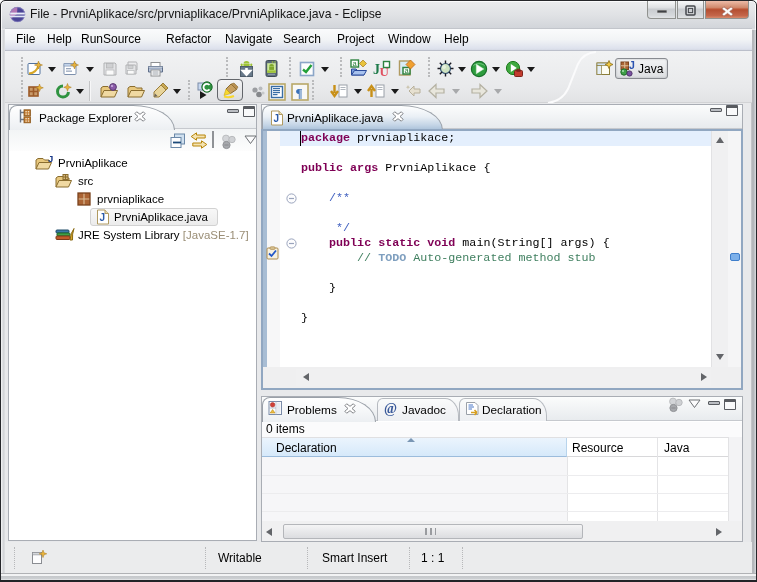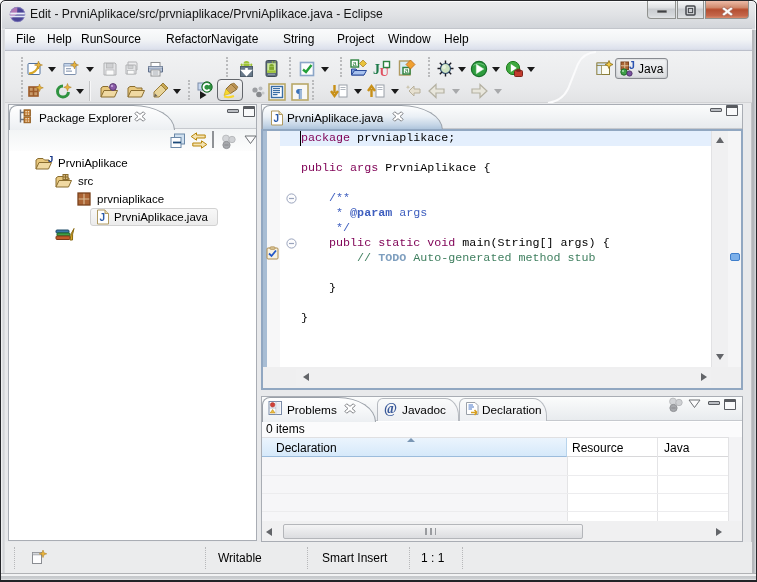--- a/index.html
+++ b/index.html
@@ -24,21 +24,21 @@
 .tdrop { position:absolute; width:0; height:0; border-left:4.5px solid transparent; border-right:4.5px solid transparent; border-top:5px solid #1a1a1a; }
 
 .panel { position:absolute; background:#fff; border:1px solid #a9adb4; }
 .tab-sel { position:absolute; background:linear-gradient(#ffffff 35%,#ccd9e8);
   border:1px solid #9aa0a8; border-bottom:none; border-radius:7px 22px 0 0 / 7px 24px 0 0; }
 .tab-unsel { position:absolute; border:1px solid #b6bac0; border-bottom:none;
   border-radius:6px 14px 0 0 / 6px 18px 0 0; background:linear-gradient(#fafbfb,#edeff2); }
 .tab-label { position:absolute; font-size:11.8px; color:#000; }
 
 .cl { position:absolute; left:301px; font-family:"Liberation Mono",monospace; font-size:11.7px; line-height:15px; white-space:pre; color:#000; }
-.kw { color:#7f0055; font-weight:normal; }
+.kw { color:#7f0055; font-weight:bold; }
 .jd { color:#3f5fbf; }
 .cm { color:#3f7f5f; }
 .todo { color:#7f9fbf; font-weight:bold; }
 
 .trow { position:absolute; font-size:11.5px; color:#000; white-space:nowrap; }
 .dotsep { position:absolute; width:1px; border-left:1px dotted #b7b8ba; }
 </style>
 </head>
 <body>
 <div id="win">
@@ -47,41 +47,41 @@
   <div class="abs" style="left:1px;top:30px;width:4px;height:545px;background:linear-gradient(90deg,#f4f5f6,#d2d4d7 60%,#dfe1e3)"></div>
   <div class="abs" style="left:751px;top:30px;width:5px;height:545px;background:linear-gradient(90deg,#c8cacd,#aeb1b5 40%,#d8dadd)"></div>
 
   <svg class="abs" style="left:9px;top:6px" width="17" height="17" viewBox="0 0 17 17">
     <circle cx="8.5" cy="8.5" r="7.6" fill="#4a4496"></circle>
     <path d="M8.5 1 A7.6 7.6 0 0 0 2.0 12.6 L 8 8 Z" fill="#cd85bd" opacity=".8"></path>
     <circle cx="8.5" cy="8.5" r="7.2" fill="none" stroke="#8d87c2" stroke-width="1.2" opacity=".55"></circle>
     <rect x="1.2" y="6.6" width="14.6" height="1.9" fill="#e9edf9"></rect>
     <rect x="1" y="9.6" width="15" height="1.7" fill="#dfe6f6"></rect>
   </svg>
-  <div class="abs" style="left:30px;top:7px;font-size:12.2px;color:#151515">Edit - PrvniAplikace/src/prvniaplikace/PrvniAplikace.java - Eclipse</div>
+  <div class="abs" style="left:30px;top:7px;font-size:12.2px;color:#151515">File - PrvniAplikace/src/prvniaplikace/PrvniAplikace.java - Eclipse</div>
   <div class="abs winbtn" style="left:647px;width:29px;border-radius:0 0 0 4px"></div>
   <div class="abs winbtn" style="left:677px;width:27px"></div>
   <div class="abs winbtn" style="left:705px;width:44px;border-radius:0 0 4px 0;background:linear-gradient(#edbBa7, #d08a6e 38%, #c25838 48%, #b44f32 52%, #c4664a 86%, #d88a6c)"></div>
   <div class="abs" style="left:657px;top:10px;width:10px;height:3px;background:#3f4145;border:0.5px solid #777;border-radius:1px"></div>
   <svg class="abs" style="left:685px;top:5px" width="11" height="11" viewBox="0 0 11 11">
     <rect x="1" y="1" width="9" height="9" rx="1" fill="none" stroke="#45484d" stroke-width="1.5"></rect>
     <rect x="3.4" y="3.4" width="4.2" height="4.2" fill="none" stroke="#45484d" stroke-width="1"></rect>
   </svg>
   <svg class="abs" style="left:721px;top:6px" width="13" height="11" viewBox="0 0 13 11">
     <path d="M2.9 0.8 L6.5 3.6 L10.1 0.8 L12.2 2.9 L8.7 5.5 L12.2 8.1 L10.1 10.2 L6.5 7.4 L2.9 10.2 L0.8 8.1 L4.3 5.5 L0.8 2.9 Z" fill="#fcfcfc" stroke="#a06050" stroke-width=".8"></path>
   </svg>
 
   <div class="abs" style="left:5px;top:28px;width:747px;height:23px;background:linear-gradient(#fafbfc,#f2f4f6 50%,#dee2ed 92%,#d6dae5);border-top:1px solid #c2c5cb;border-bottom:1px solid #bbbfca"></div>
   <div class="mi" style="left:16px">File</div>
   <div class="mi" style="left:47px">Help</div>
   <div class="mi" style="left:81px">Run</div>
   <div class="mi" style="left:103px">Source</div>
   <div class="mi" style="left:166px">Refactor</div>
-  <div class="mi" style="left:211px">Navigate</div>
-  <div class="mi" style="left:283px">String</div>
+  <div class="mi" style="left:225px">Navigate</div>
+  <div class="mi" style="left:283px">Search</div>
   <div class="mi" style="left:337px">Project</div>
   <div class="mi" style="left:388px">Window</div>
   <div class="mi" style="left:444px">Help</div>
 
   <div class="abs" style="left:5px;top:51px;width:747px;height:52px;background:linear-gradient(#f1f2f3,#e9eaec 70%,#e2e3e5);border-bottom:1px solid #d2d3d5"></div>
   <svg class="abs" style="left:540px;top:51px" width="212" height="52" viewBox="0 0 212 52">
     <path d="M8 52 Q22 50 28 38 L 38 13 Q 43 2 56 1" fill="none" stroke="#fbfbfc" stroke-width="2"></path>
   </svg>
 
   <div class="thandle" style="left:21px;top:57px;height:20px"></div>
@@ -378,20 +378,21 @@
     <path d="M9 1 L9 4.5 H12.5" fill="#e8ddb8" stroke="#b09a60"></path>
     <text x="3.5" y="12" font-family="Liberation Sans" font-size="10" font-weight="bold" fill="#2a5aa8">J</text>
   </svg>
   <div class="trow" style="left:114px;top:211px">PrvniAplikace.java</div>
   <svg class="abs" style="left:55px;top:227px" width="20" height="16" viewBox="0 0 20 16">
     <rect x="1" y="3" width="13" height="3" rx="1" fill="#3a7aa8" stroke="#1e4a66"></rect>
     <rect x="2" y="6" width="13" height="3" rx="1" fill="#3fa048" stroke="#1e6a28"></rect>
     <rect x="1" y="9" width="14" height="3.5" rx="1" fill="#c05a2a" stroke="#7a3a18"></rect>
     <path d="M15 13 Q15.5 6 19 1.5 Q17 7 17.5 13 Z" fill="#d8a828" stroke="#8a6a14"></path>
   </svg>
+  <div class="trow" style="left:78px;top:229px">JRE System Library <span style="color:#9a8e76">[JavaSE-1.7]</span></div>
 
   <div class="panel" style="left:261px;top:104px;width:482px;height:286px"></div>
 
   <div class="abs" style="left:262px;top:105px;width:480px;height:24px;background:linear-gradient(#fbfcfc,#e8ebee);border-bottom:1px solid #c6c9ce"></div>
   <div class="tab-sel" style="left:262px;top:105px;width:181px;height:25px;background:linear-gradient(#ffffff,#e9eff5 45%,#c6d6e7 78%,#a9c1da);border-radius:8px 42px 0 0 / 8px 25px 0 0"></div>
   <svg class="abs" style="left:270px;top:110px" width="14" height="16" viewBox="0 0 14 16">
     <path d="M1.5 1 H9 L12.5 4.5 V15 H1.5 Z" fill="#fff" stroke="#b09a60"></path>
     <path d="M9 1 L9 4.5 H12.5" fill="#e8ddb8" stroke="#b09a60"></path>
     <text x="3.5" y="12" font-family="Liberation Sans" font-size="10" font-weight="bold" fill="#2a5aa8">J</text>
   </svg>
@@ -420,21 +421,20 @@
       <path d="M3 5.5 H8" stroke="#9aa4bc" stroke-width="1.2"></path>
   </svg>
   <svg class="abs" style="left:286px;top:238px" width="11" height="11" viewBox="0 0 11 11">
     <circle cx="5.5" cy="5.5" r="4.6" fill="#fdfdfe" stroke="#9aa4bc"></circle>
       <path d="M3 5.5 H8" stroke="#9aa4bc" stroke-width="1.2"></path>
   </svg>
 
   <div class="cl" style="top:131px"><span class="kw">package</span> prvniaplikace;</div>
   <div class="cl" style="top:161px"><span class="kw">public</span> <span class="kw">args</span> PrvniAplikace {</div>
   <div class="cl" style="top:191px">    <span class="jd">/**</span></div>
-  <div class="cl" style="top:206px"><span class="jd">     * <span style="font-weight:bold">@param</span> args</span></div>
   <div class="cl" style="top:221px"><span class="jd">     */</span></div>
   <div class="cl" style="top:251px">        <span class="cm">// <span class="todo">TODO</span> Auto-generated method stub</span></div>
   <div class="cl" style="top:236px">    <span class="kw">public</span> <span class="kw">static</span> <span class="kw">void</span> main(String[] args) {</div>
   <div class="cl" style="top:281px">    }</div>
   <div class="cl" style="top:311px">}</div>
 
   <div class="abs" style="left:711px;top:131px;width:17px;height:236px;background:#f0f0f1;border-left:1px solid #e2e2e4"></div>
   <div class="abs" style="left:716px;top:137px;width:0;height:0;border-left:4.5px solid transparent;border-right:4.5px solid transparent;border-bottom:6px solid #636569"></div>
   <div class="abs" style="left:716px;top:354px;width:0;height:0;border-left:4.5px solid transparent;border-right:4.5px solid transparent;border-top:6px solid #636569"></div>
 

